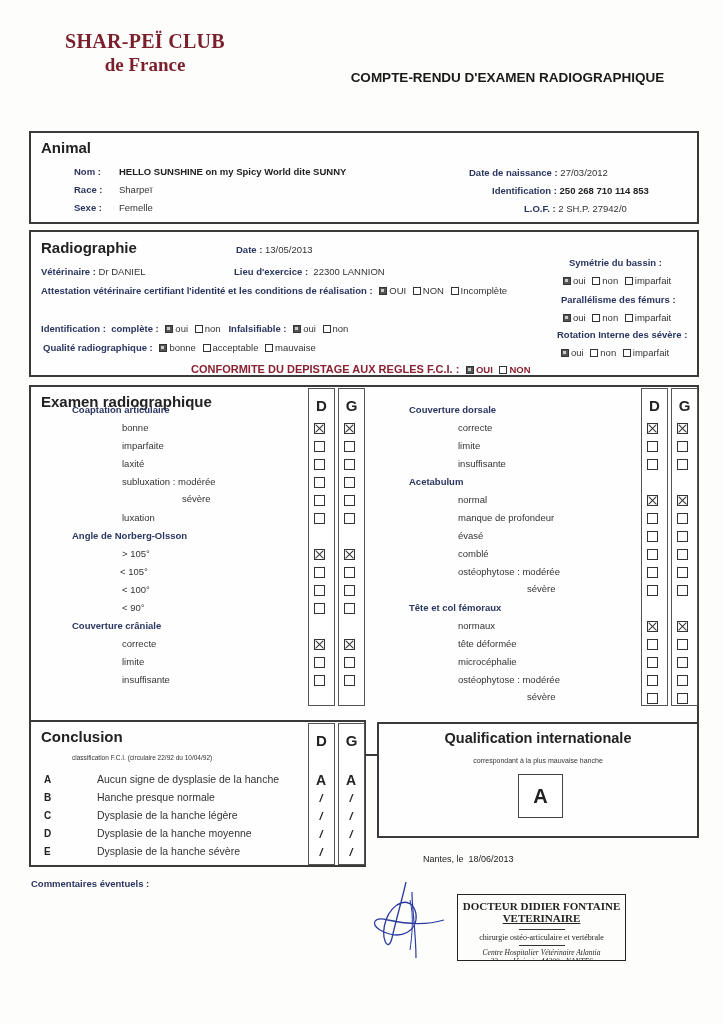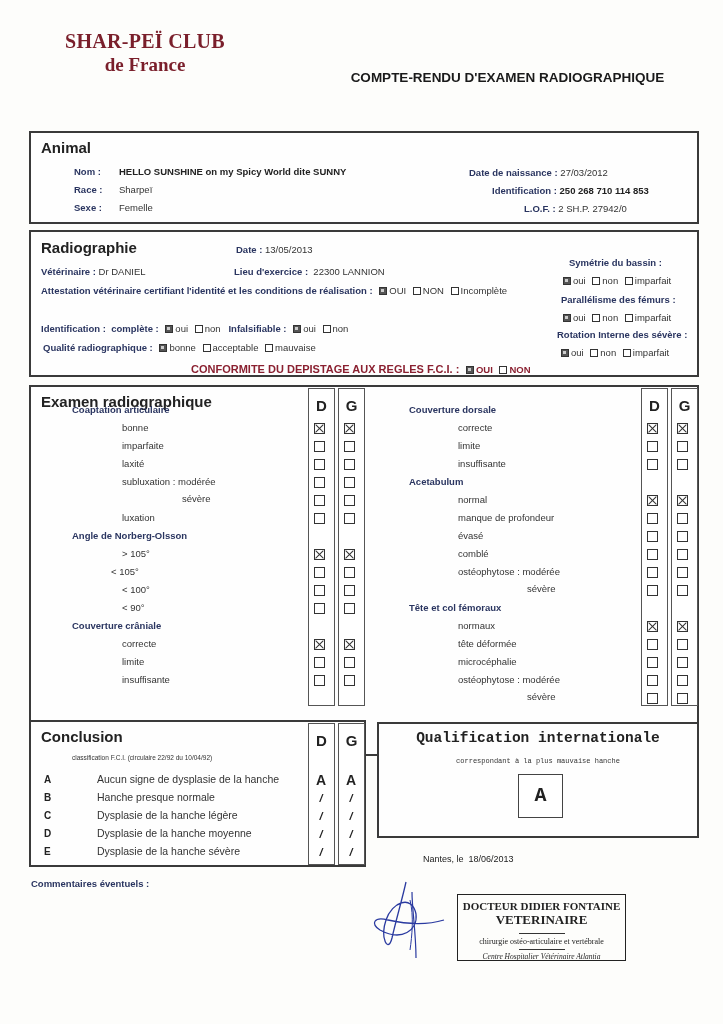--- a/index.html
+++ b/index.html
@@ -166,21 +166,21 @@
       <div class="ex-item" style="left: 151px; top: 106px;">sévère</div>
       <div class="bigcb" style="left: 283px; top: 108px;"></div>
       <div class="bigcb" style="left: 313px; top: 108px;"></div>
       <div class="ex-item" style="left: 91px; top: 125px;">luxation</div>
       <div class="bigcb" style="left: 283px; top: 126px;"></div>
       <div class="bigcb" style="left: 313px; top: 126px;"></div>
       <div class="ex-cat" style="left: 41px; top: 143px;">Angle de Norberg-Olsson</div>
       <div class="ex-item" style="left: 91px; top: 161px;">&gt; 105°</div>
       <div class="bigcb on" style="left: 283px; top: 162px;"></div>
       <div class="bigcb on" style="left: 313px; top: 162px;"></div>
-      <div class="ex-item" style="left: 80px; top: 179px;">&lt; 105°</div>
+      <div class="ex-item" style="left: 89px; top: 179px;">&lt; 105°</div>
       <div class="bigcb" style="left: 283px; top: 180px;"></div>
       <div class="bigcb" style="left: 313px; top: 180px;"></div>
       <div class="ex-item" style="left: 91px; top: 197px;">&lt; 100°</div>
       <div class="bigcb" style="left: 283px; top: 198px;"></div>
       <div class="bigcb" style="left: 313px; top: 198px;"></div>
       <div class="ex-item" style="left: 91px; top: 215px;">&lt; 90°</div>
       <div class="bigcb" style="left: 283px; top: 216px;"></div>
       <div class="bigcb" style="left: 313px; top: 216px;"></div>
       <div class="ex-cat" style="left: 41px; top: 233px;">Couverture crâniale</div>
       <div class="ex-item" style="left: 91px; top: 251px;">correcte</div>
@@ -266,38 +266,38 @@
       <div class="concl-text" style="left: 66px; top: 105px;">Dysplasie de la hanche moyenne</div>
       <div class="grade" style="left: 278px; top: 106px; font-size: 11px; font-style: italic;">/</div>
       <div class="grade" style="left: 308px; top: 106px; font-size: 11px; font-style: italic;">/</div>
       <div class="concl-letter" style="left: 13px; top: 124px;">E</div>
       <div class="concl-text" style="left: 66px; top: 123px;">Dysplasie de la hanche sévère</div>
       <div class="grade" style="left: 278px; top: 124px; font-size: 11px; font-style: italic;">/</div>
       <div class="grade" style="left: 308px; top: 124px; font-size: 11px; font-style: italic;">/</div>
     </div>
 </div>
 
-<div class="abs box" style="left:377px;top:722px;width:322px;height:116px;font-family:Liberation Mono, monospace;">
+<div class="abs box" style="left:377px;top:722px;width:322px;height:116px;">
   <div class="abs" style="left:0;top:6px;width:318px;text-align:center;font-weight:bold;font-size:14.5px;color:#222;">Qualification internationale</div>
   <div class="abs" style="left:0;top:33px;width:318px;text-align:center;font-size:7px;color:#333;">correspondant à la plus mauvaise hanche</div>
   <div class="abs" style="left:139px;top:50px;width:45px;height:44px;border:1px solid #444;background:#fff;text-align:center;line-height:42px;font-weight:bold;font-size:20px;color:#222;">A</div>
 </div>
 
 <div class="abs" style="left:423px;top:854px;font-size:9px;color:#222;white-space:pre;">Nantes, le  18/06/2013</div>
 <div class="abs lbl" style="left:31px;top:878px;font-size:9.5px;">Commentaires éventuels :</div>
 <div class="abs" style="left:40px;top:894px;width:280px;height:60px;"></div>
 
 <svg class="abs" style="left:372px;top:880px;" width="90" height="80" viewBox="0 0 90 80">
   <path d="M34 2 C30 20, 24 40, 20 58 C16 74, 8 58, 14 40 C20 22, 40 14, 44 34 C46 50, 30 62, 8 50 C-2 44, 2 36, 16 40 C34 44, 52 46, 72 40" fill="none" stroke="#2a3aa0" stroke-width="1.3"></path>
   <path d="M40 12 C40 30, 44 52, 44 78" fill="none" stroke="#2a3aa0" stroke-width="1.2"></path>
   <path d="M38 20 C42 36, 40 56, 38 70" fill="none" stroke="#2a3aa0" stroke-width="1"></path>
 </svg>
 
 <div class="abs stamp" style="left:457px;top:894px;width:169px;height:67px;overflow:hidden;">
   <div style="font-weight:bold;font-size:11px;margin-top:5px;">DOCTEUR DIDIER FONTAINE</div>
-  <div style="font-weight:bold;font-size:13px;">VETERINAIRE</div>
+  <div style="font-weight:bold;font-size:11px;text-decoration:underline;">VETERINAIRE</div>
   <div style="width:46px;height:1px;background:#333;margin:5px auto 3px;"></div>
   <div style="font-size:8px;">chirurgie ostéo-articulaire et vertébrale</div>
   <div style="width:46px;height:1px;background:#333;margin:3px auto 2px;"></div>
   <div style="font-style:italic;font-size:7.5px;">Centre Hospitalier Vétérinaire Atlantia</div>
   <div style="font-style:italic;font-size:7.5px;">22, rue Viviani - 44200 - NANTES</div>
 
 </div>
 
 </body></html>

